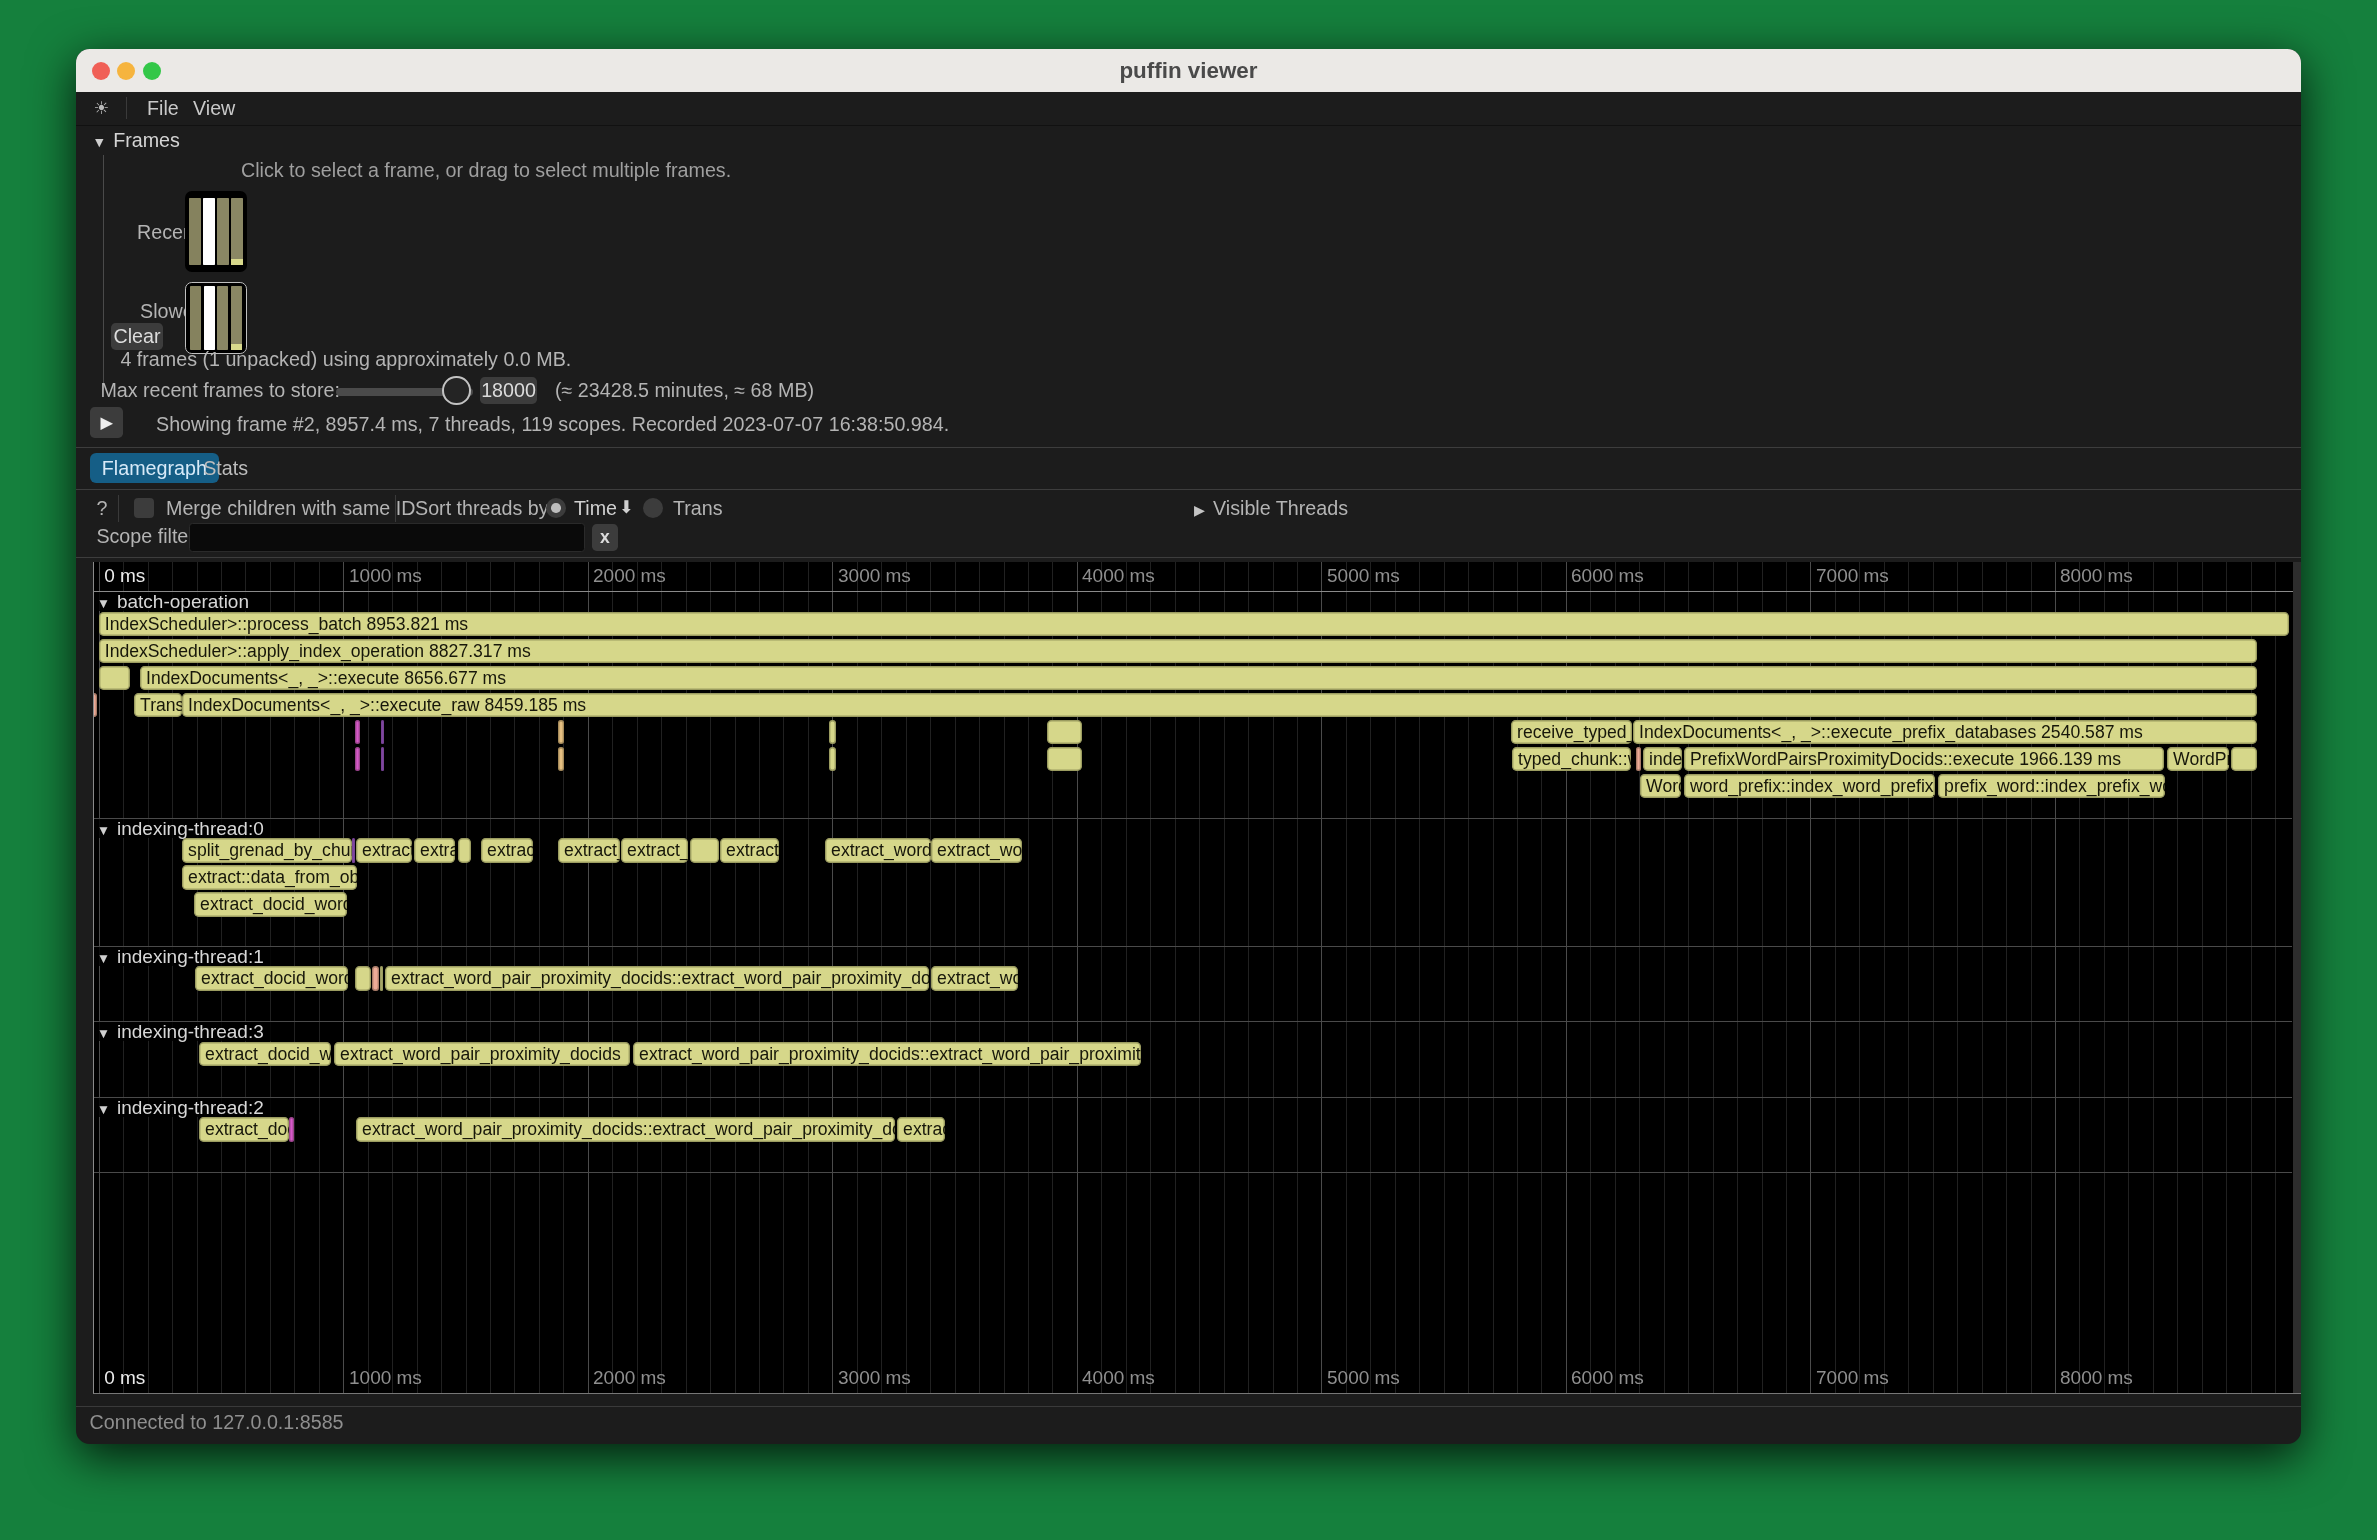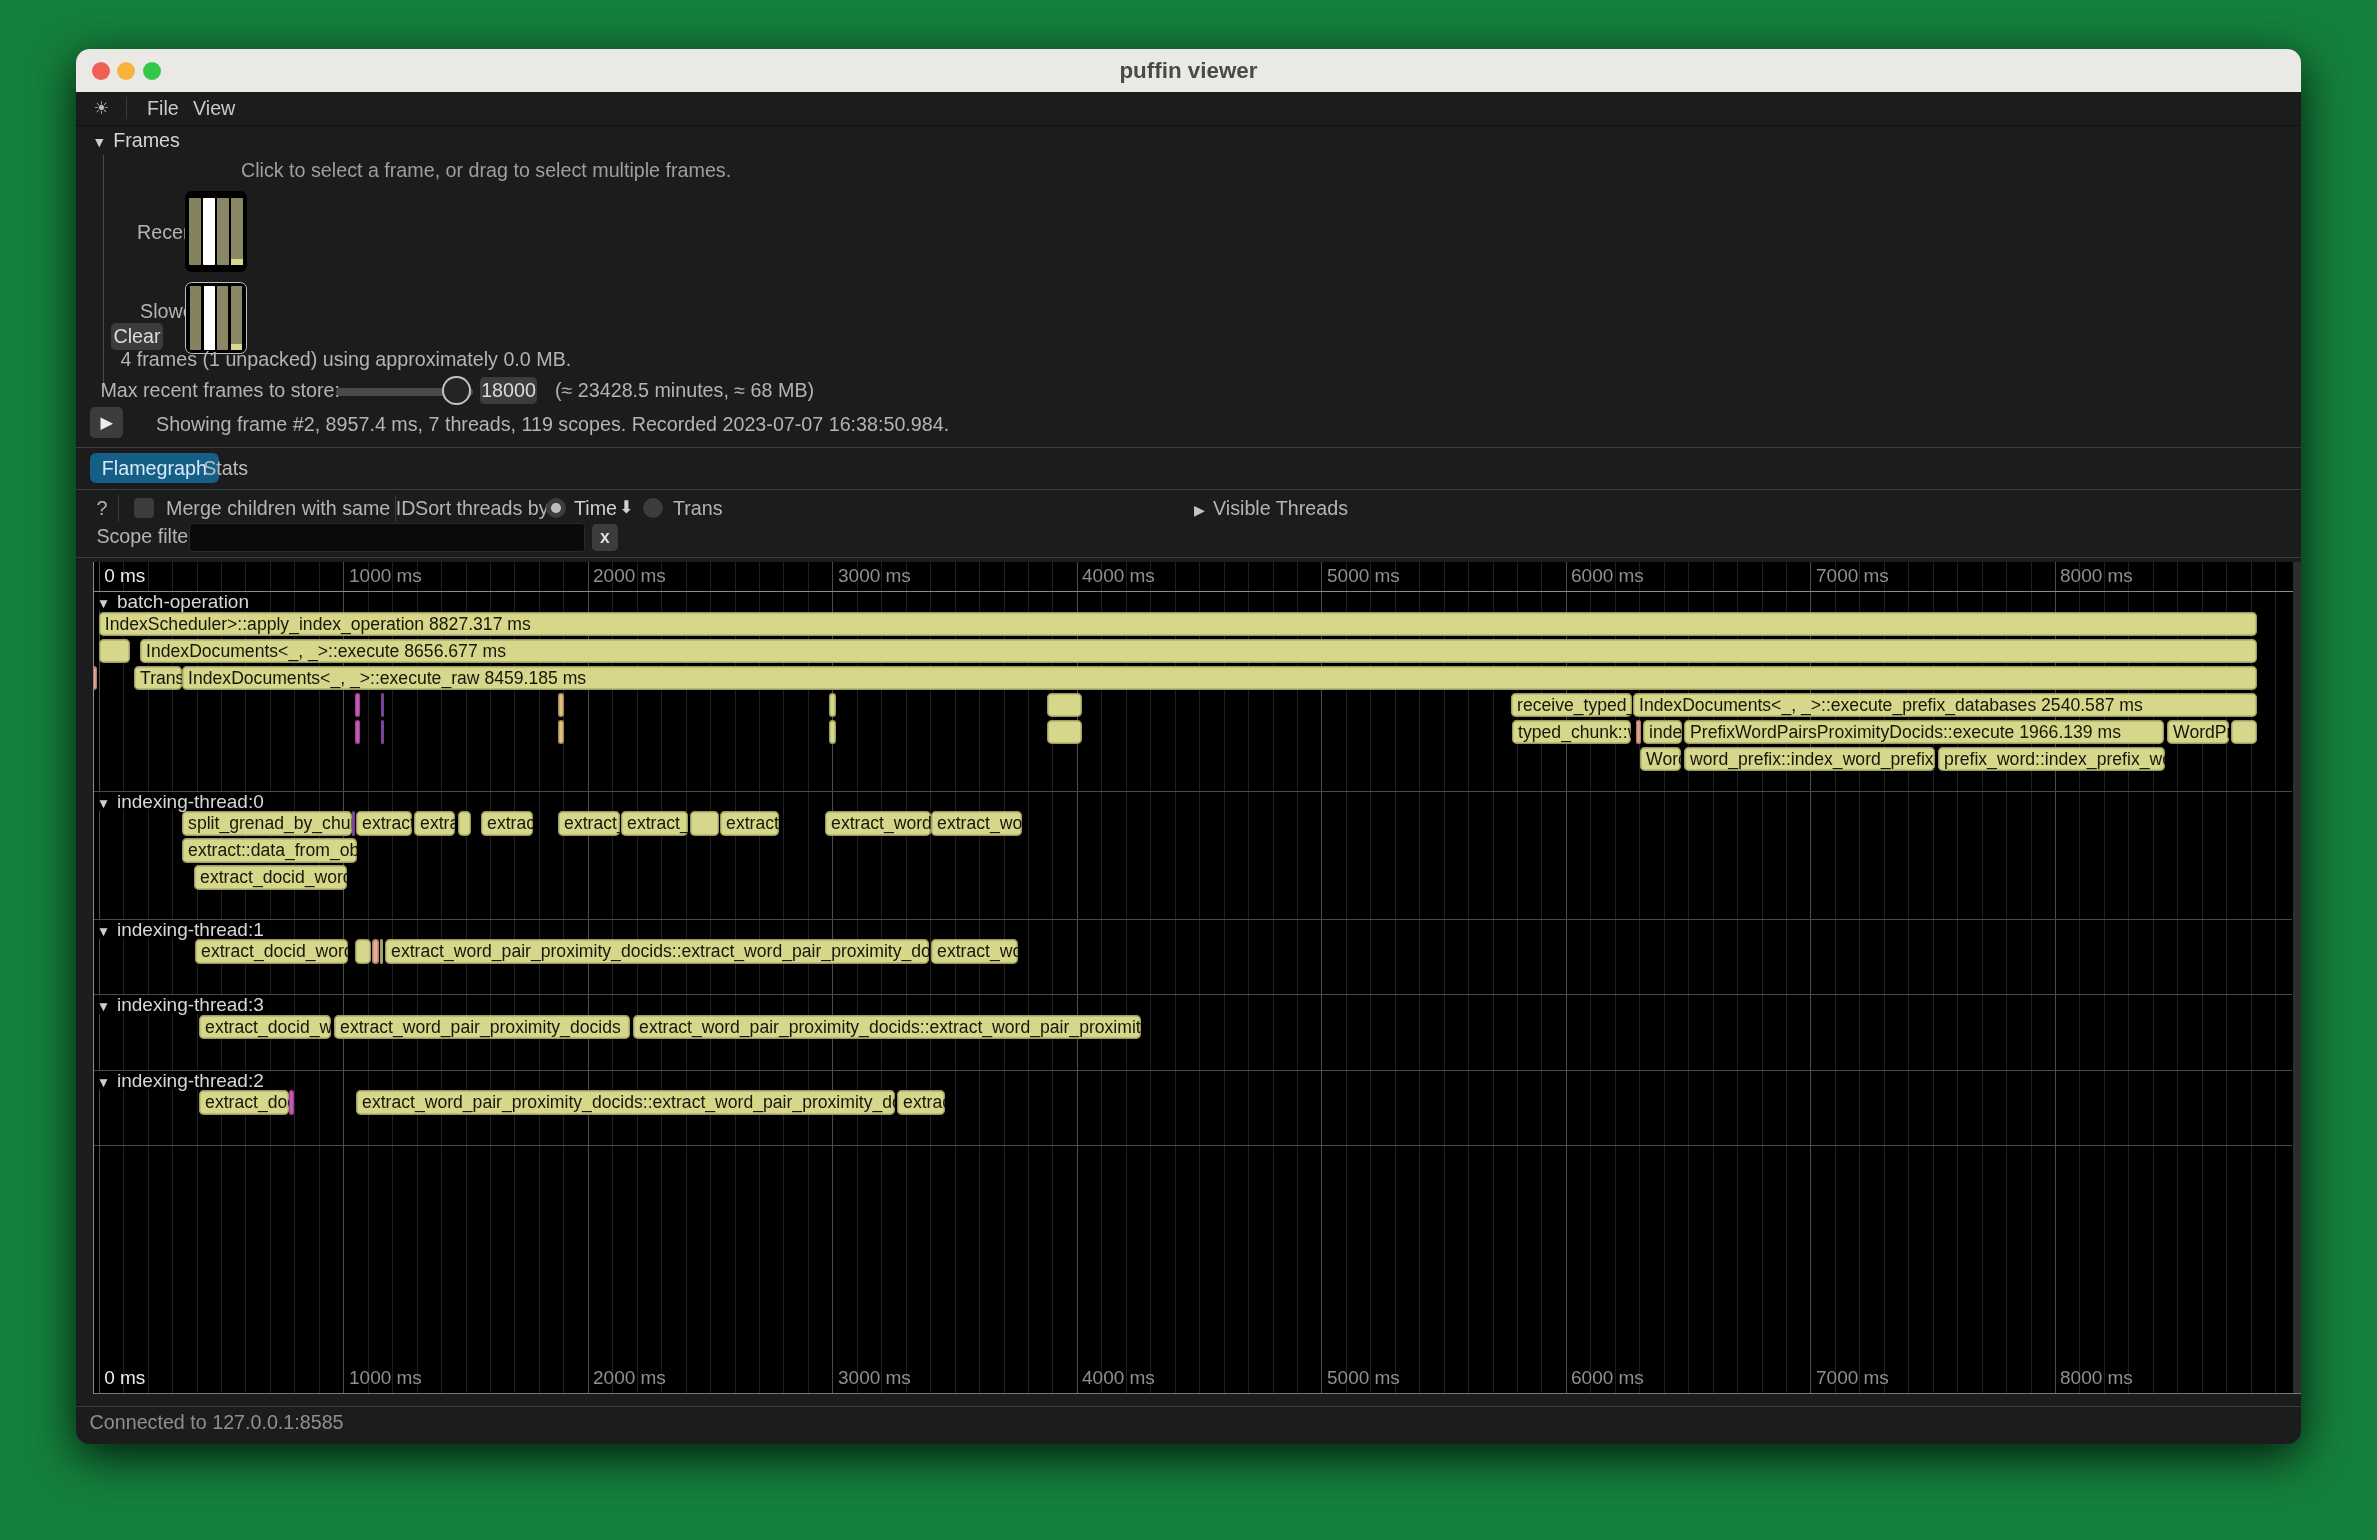--- a/index.html
+++ b/index.html
@@ -286,20 +286,23 @@
           <div class="tick-label" style="left: 744px;">3000 ms</div>
           <div class="tick-label" style="left: 988px;">4000 ms</div>
           <div class="tick-label" style="left: 1233px;">5000 ms</div>
           <div class="tick-label" style="left: 1477px;">6000 ms</div>
           <div class="tick-label" style="left: 1722px;">7000 ms</div>
           <div class="tick-label" style="left: 1966px;">8000 ms</div>
         </div>
       <div id="fg-threads">
           <div class="fg-section" style="padding-bottom: 17.6px;"><div class="fg-header" style="height: 19px;"><span class="arr">▼</span><span>batch-operation</span></div><div class="fg-rows">
               <div class="fg-row">
+                <div class="bar" style="left: 4.7px; width: 2190px; background: rgb(214, 215, 138);">IndexScheduler&gt;::process_batch 8953.821 ms</div>
+              </div>
+              <div class="fg-row">
                 <div class="bar" style="left: 4.7px; width: 2158px; background: rgb(214, 215, 138);">IndexScheduler&gt;::apply_index_operation 8827.317 ms</div>
               </div>
               <div class="fg-row">
                 <div class="bar nolabel" style="left: 4.7px; width: 31px; background: rgb(214, 215, 138);"></div>
                 <div class="bar" style="left: 46px; width: 2117px; background: rgb(214, 215, 138);">IndexDocuments&lt;_, _&gt;::execute 8656.677 ms</div>
               </div>
               <div class="fg-row">
                 <div class="bar nolabel" style="left: -4.5px; width: 7.3px; background: rgb(237, 171, 151);"></div>
                 <div class="bar" style="left: 40px; width: 48px; background: rgb(214, 215, 138);">Trans</div>
                 <div class="bar" style="left: 88px; width: 2075px; background: rgb(214, 215, 138);">IndexDocuments&lt;_, _&gt;::execute_raw 8459.185 ms</div>

